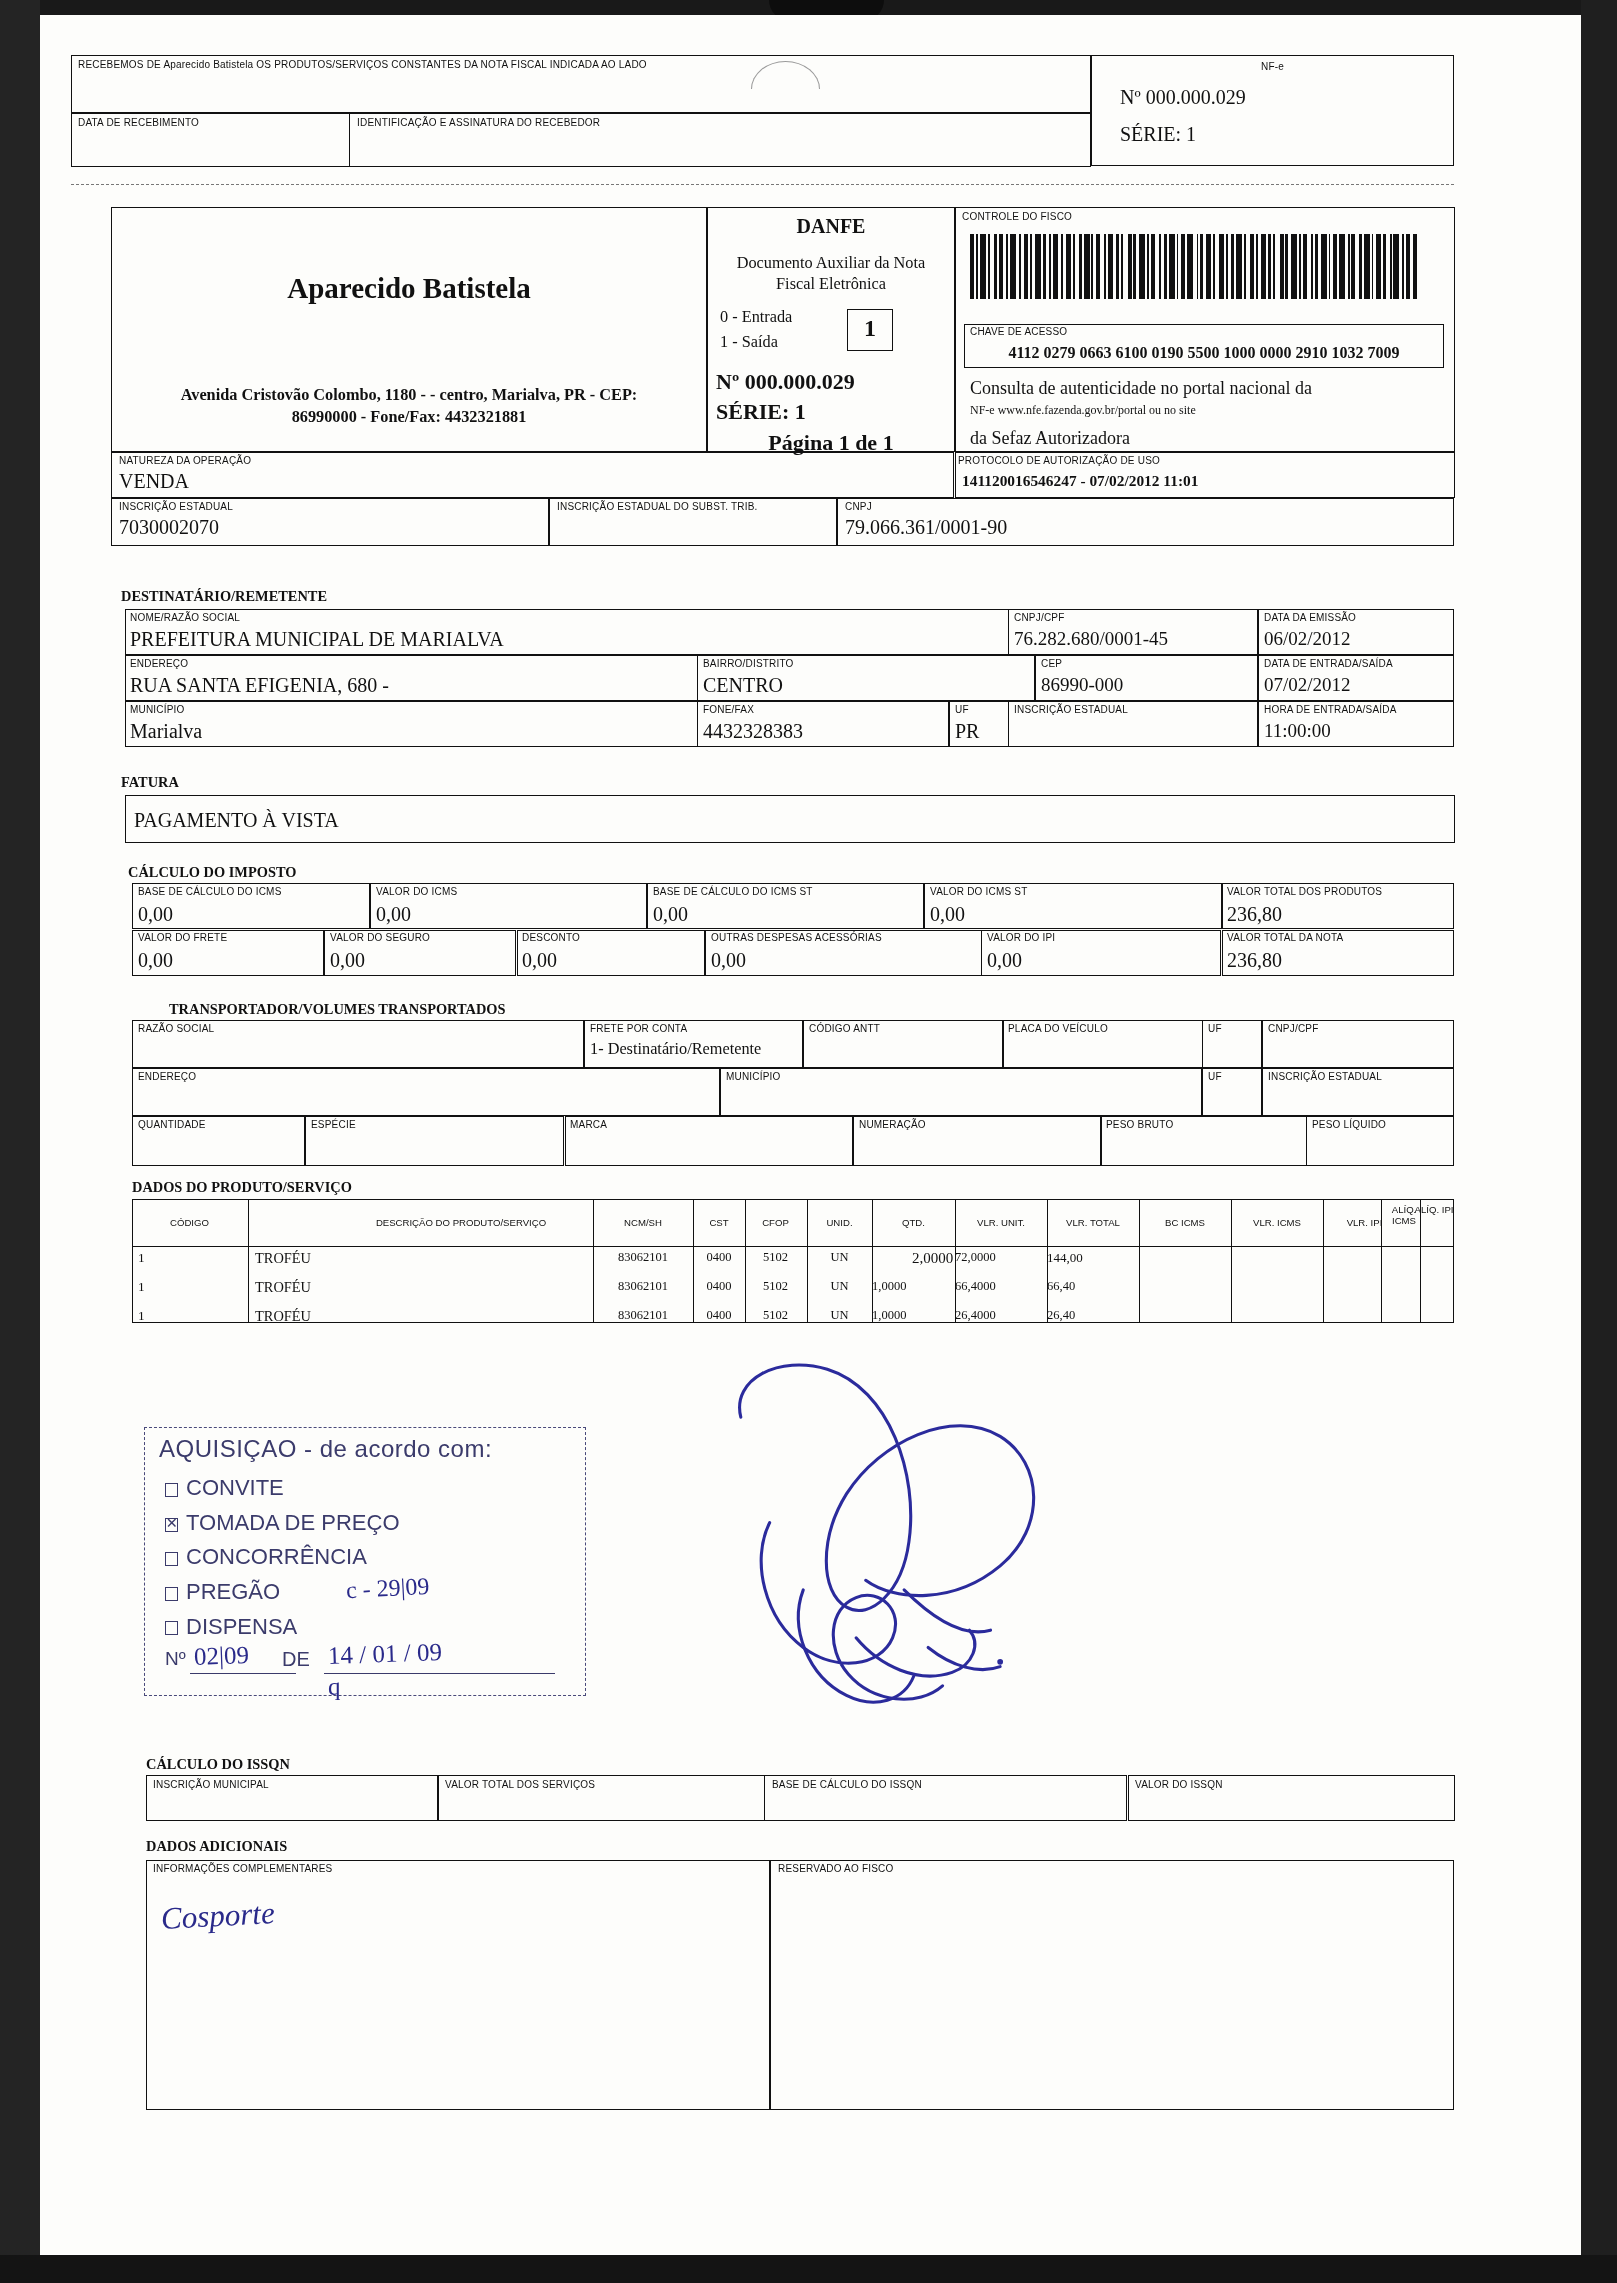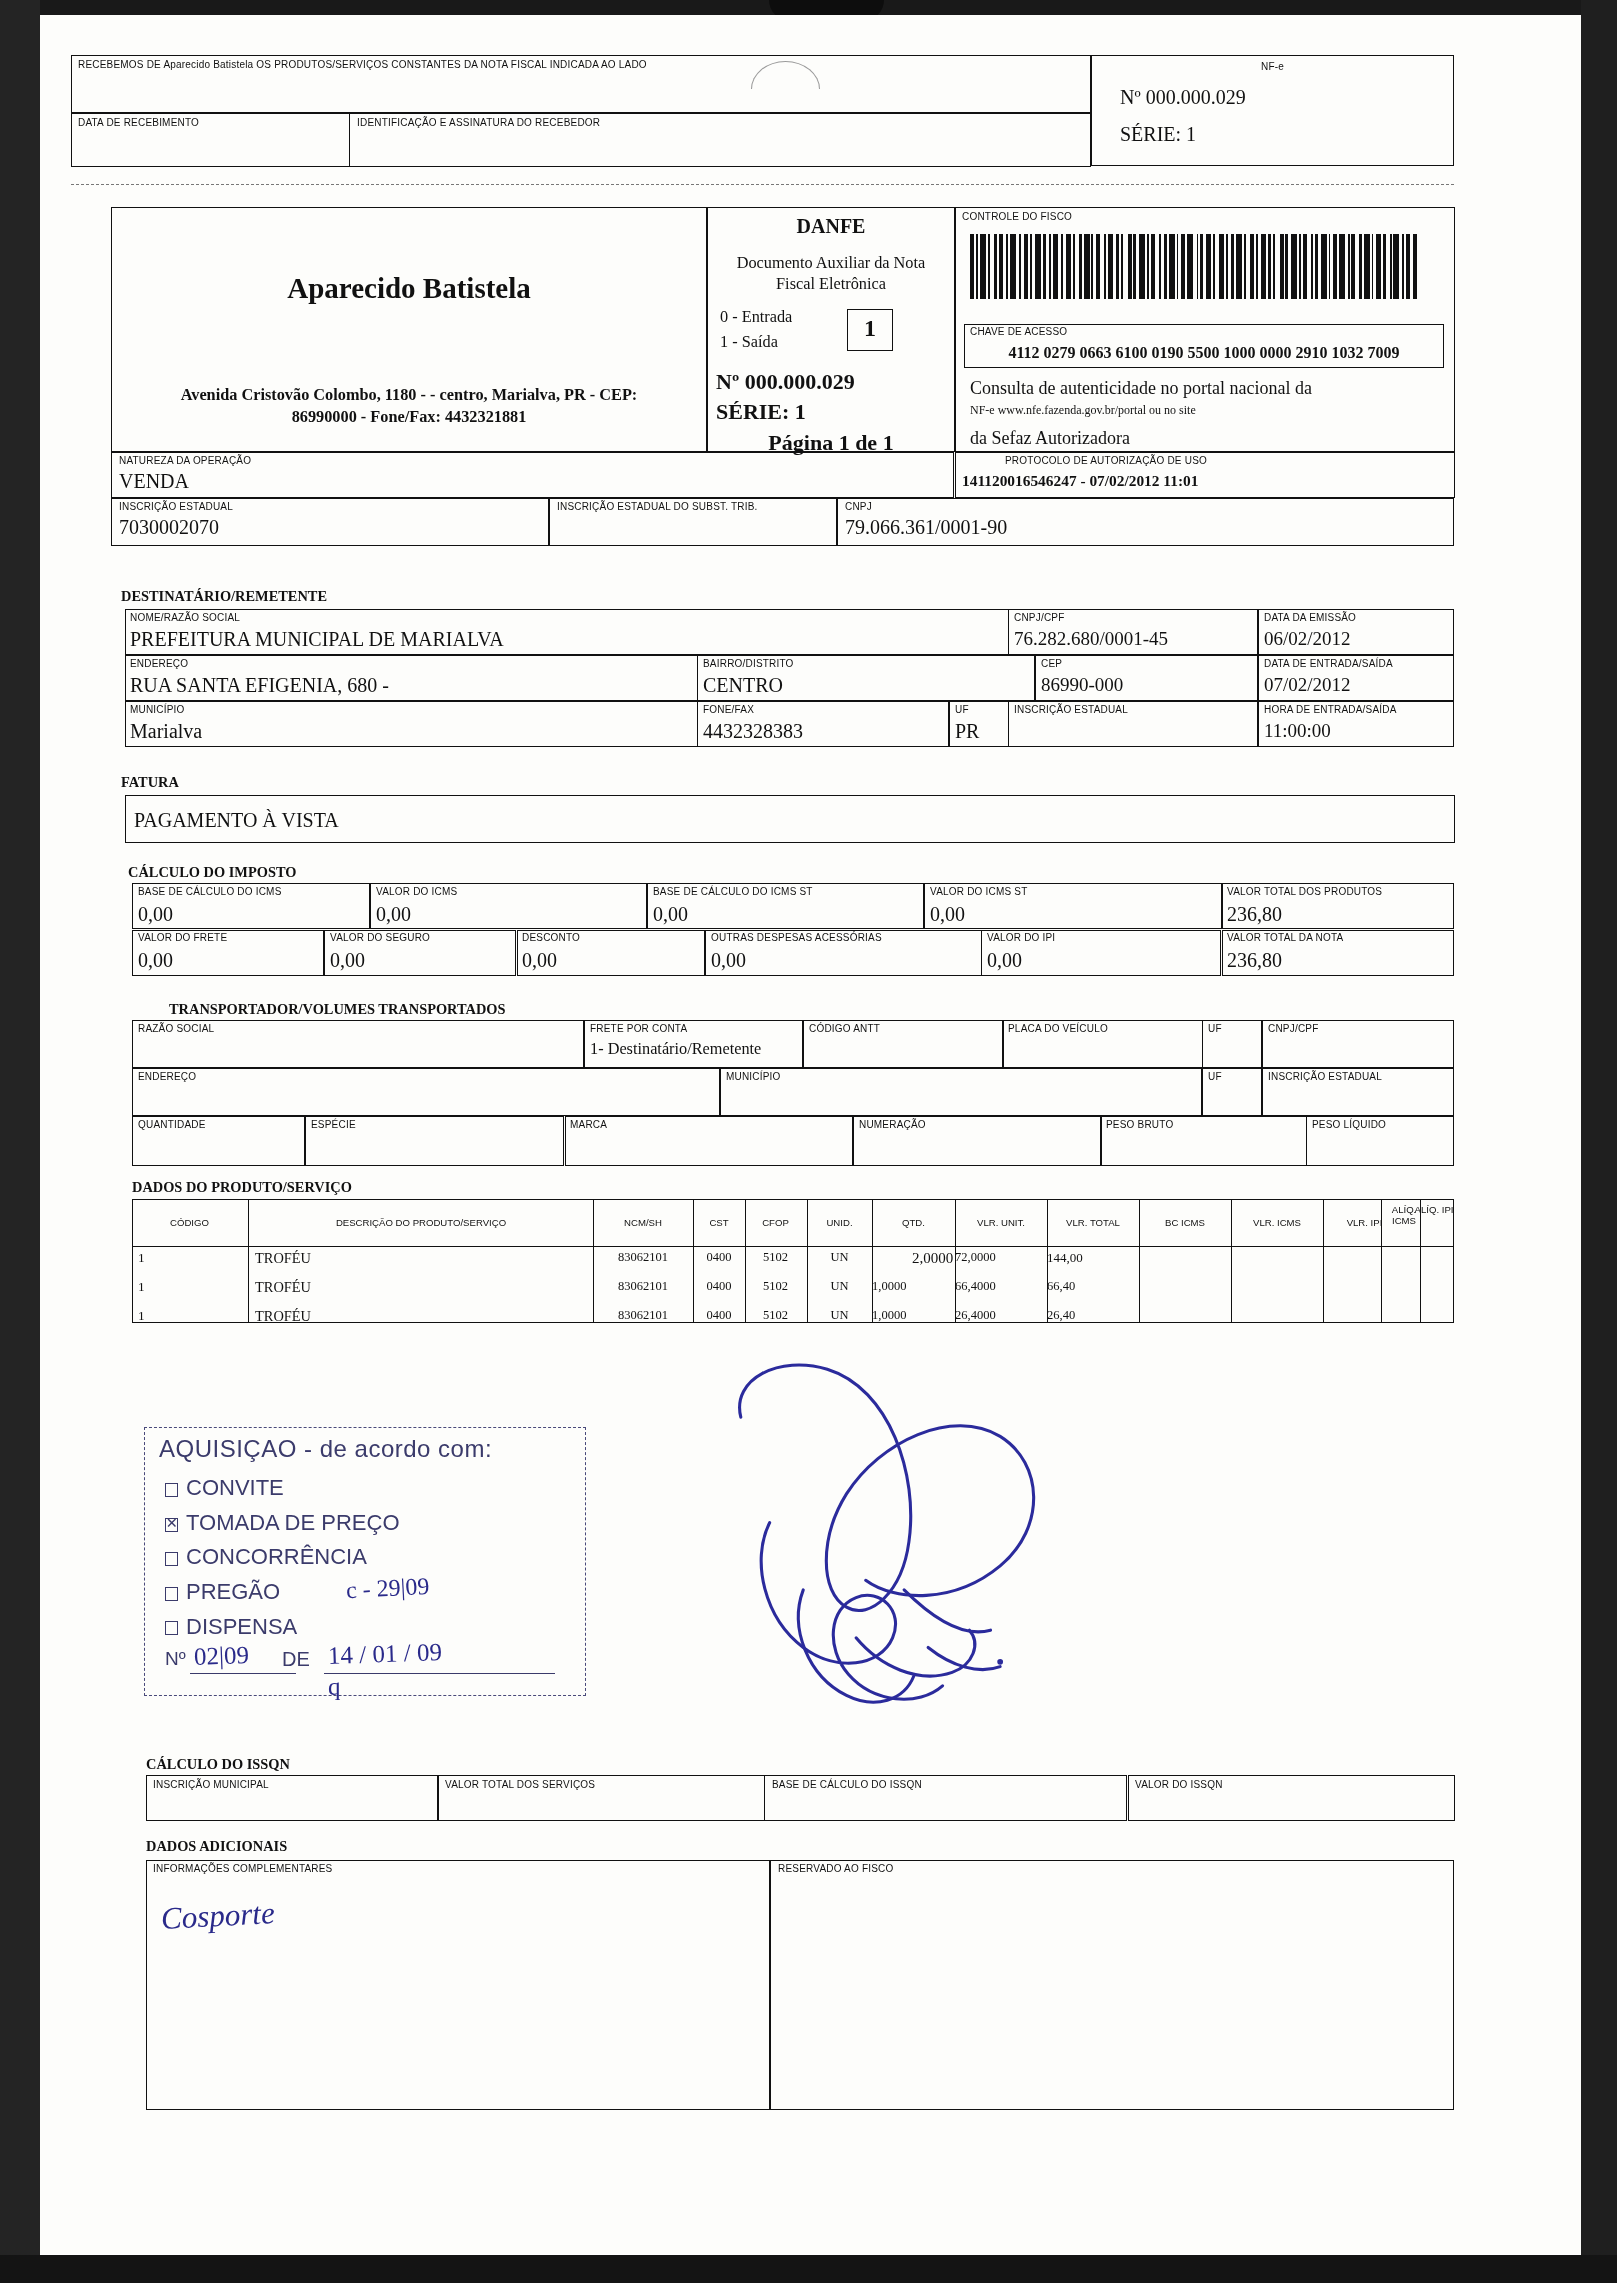--- a/index.html
+++ b/index.html
@@ -243,21 +243,21 @@
 
     <div class="val-s" style="left:930px;top:363px;font-size:18px;">Consulta de autenticidade no portal nacional da</div>
     <div class="val-s" style="left:930px;top:388px;font-size:12px;">NF-e www.nfe.fazenda.gov.br/portal ou no site</div>
     <div class="val-s" style="left:930px;top:413px;font-size:18px;">da Sefaz Autorizadora</div>
 
     <div class="bx" style="left:71px;top:437px;width:843px;height:46px;"></div>
     <div class="lbl" style="left:79px;top:440px;">NATUREZA DA OPERAÇÃO</div>
     <div class="val" style="left:79px;top:455px;">VENDA</div>
 
     <div class="bx" style="left:915px;top:437px;width:500px;height:46px;"></div>
-    <div class="lbl" style="left:965px;top:440px;">PROTOCOLO DE AUTORIZAÇÃO DE USO</div>
+    <div class="lbl" style="left:918px;top:440px;">PROTOCOLO DE AUTORIZAÇÃO DE USO</div>
     <div class="val-s right" style="left:922px;top:457px;width:480px;font-size:15.4px;font-weight:bold;">141120016546247 - 07/02/2012 11:01</div>
 
     <div class="bx" style="left:71px;top:483px;width:438px;height:48px;"></div>
     <div class="lbl" style="left:79px;top:486px;">INSCRIÇÃO ESTADUAL</div>
     <div class="val" style="left:79px;top:501px;">7030002070</div>
 
     <div class="bx" style="left:509px;top:483px;width:288px;height:48px;"></div>
     <div class="lbl" style="left:517px;top:486px;">INSCRIÇÃO ESTADUAL DO SUBST. TRIB.</div>
     <div class="val" style="left:517px;top:501px;"></div>
 
@@ -413,21 +413,21 @@
     <div class="bx" style="left:1061px;top:1101px;width:206px;height:50px;"></div>
     <div class="lbl" style="left:1066px;top:1104px;">PESO BRUTO</div>
 
     <div class="bx" style="left:1266px;top:1101px;width:148px;height:50px;"></div>
     <div class="lbl" style="left:1272px;top:1104px;">PESO LÍQUIDO</div>
 
     <div class="sec" style="left:92px;top:1164px;">DADOS DO PRODUTO/SERVIÇO</div>
 
     <div class="bx" style="left:92px;top:1184px;width:1322px;height:48px;"></div>
     <div class="hdr-cell" style="left:92px;top:1203px;width:115px;">CÓDIGO</div>
-    <div class="hdr-cell" style="left:208px;top:1203px;width:346px;">DESCRIÇÃO DO PRODUTO/SERVIÇO</div>
+    <div class="hdr-cell" style="left:208px;top:1203px;width:346px;padding-left:40px;">DESCRIÇÃO DO PRODUTO/SERVIÇO</div>
     <div class="hdr-cell" style="left:553px;top:1203px;width:100px;">NCM/SH</div>
     <div class="hdr-cell" style="left:653px;top:1203px;width:52px;">CST</div>
     <div class="hdr-cell" style="left:705px;top:1203px;width:61px;">CFOP</div>
     <div class="hdr-cell" style="left:767px;top:1203px;width:65px;">UNID.</div>
     <div class="hdr-cell" style="left:832px;top:1203px;width:83px;">QTD.</div>
     <div class="hdr-cell" style="left:915px;top:1203px;width:92px;">VLR. UNIT.</div>
     <div class="hdr-cell" style="left:1007px;top:1203px;width:92px;">VLR. TOTAL</div>
     <div class="hdr-cell" style="left:1099px;top:1203px;width:92px;">BC ICMS</div>
     <div class="hdr-cell" style="left:1191px;top:1203px;width:92px;">VLR. ICMS</div>
     <div class="hdr-cell" style="left:1283px;top:1203px;width:83px;">VLR. IPI</div>

